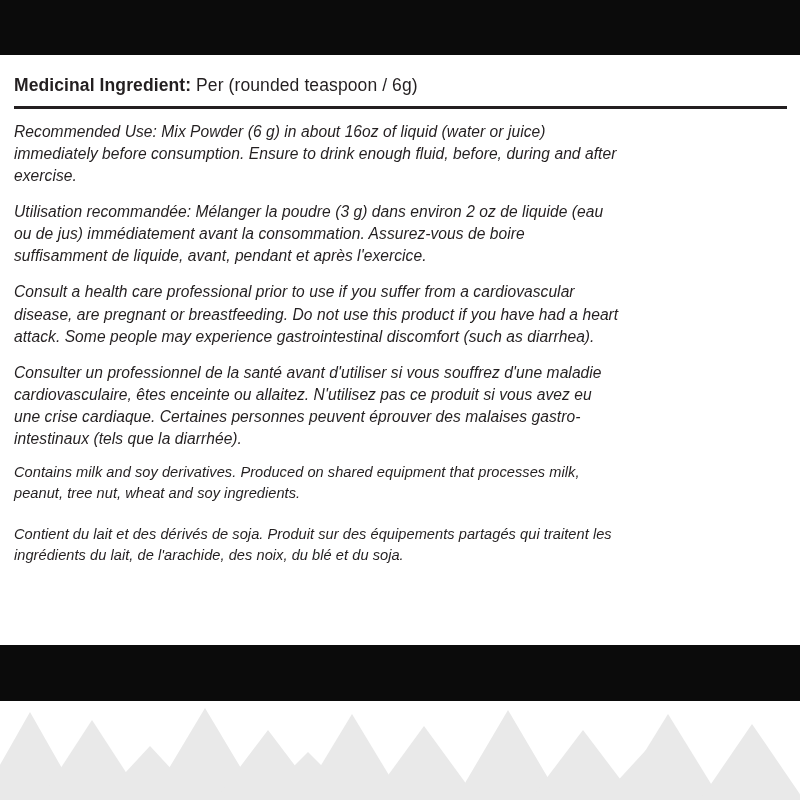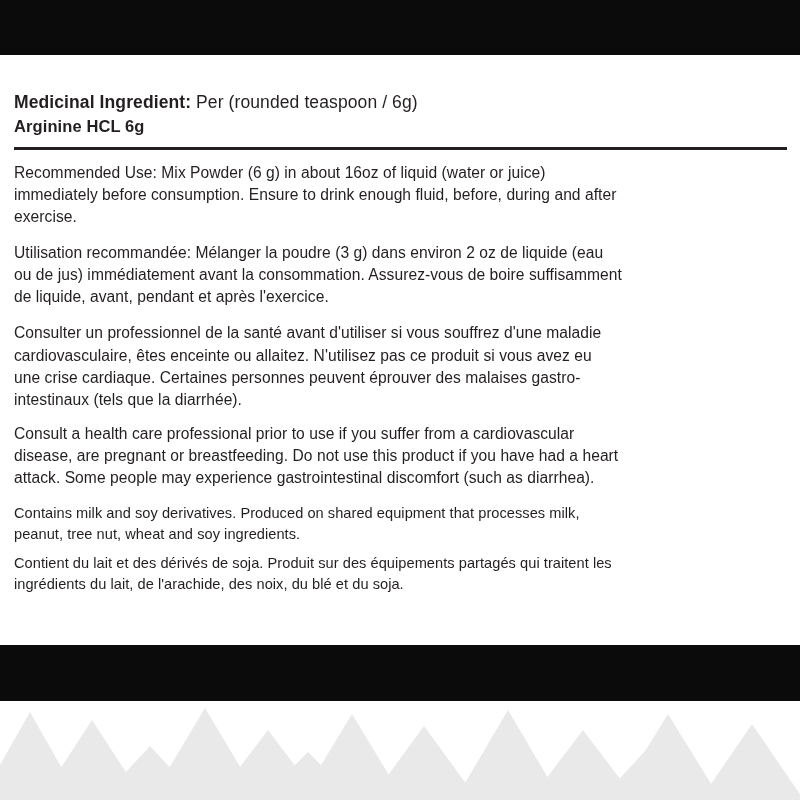--- a/index.html
+++ b/index.html
@@ -42,21 +42,21 @@
   .bar-bottom { top: 645px; height: 56px; }
 
   
   .panel {
     position: absolute;
     left: 0;
     top: 55px;
     width: 640px;
     height: 590px;
     background: #ffffff;
-    padding: 36px 18px 10px 14px;
+    padding: 19px 18px 10px 14px;
   }
 
   .ing-block { padding: 0 0 0 0; }
 
   .ing-line1 {
     font-size: 17.5px;
     color: #231f20;
     line-height: 1.35;
     letter-spacing: 0.1px;
   }
@@ -85,24 +85,25 @@
     width: 773px;
   }
 
   .para {
     font-size: 15.6px;
     color: #231f20;
     line-height: 1.42;
     margin: 0 0 14px 0;
     max-width: 780px;
     letter-spacing: 0.05px;
+    font-style: italic;
   }
   .para.small {
     font-size: 14.6px;
-    margin-bottom: 8px;
+    margin-bottom: 20px;
     line-height: 1.44;
   }
   .para.small.last { margin-bottom: 16px; }
   .para.tight { margin-bottom: 12px; }
 </style>
 </head>
 <body>
 
 <div id="page">
 
@@ -142,27 +143,26 @@
   <div class="bar-black bar-top"></div>
   <div class="bar-black bar-bottom"></div>
 
   <div class="panel">
 
     <div class="ing-block">
       <div class="ing-line1">
         <span class="lbl">Medicinal Ingredient:</span>
         <span class="val">Per (rounded teaspoon / 6g)</span>
       </div>
-      <div class="ing-amount">Arginine HCL 6g</div>
     </div>
 
     <hr class="rule">
 
     <p class="para">Recommended Use: Mix Powder (6 g) in about 16oz of liquid (water or juice) immediately before consumption. Ensure to drink enough fluid, before, during and after exercise.</p>
     <p class="para">Utilisation recommandée: Mélanger la poudre (3 g) dans environ 2 oz de liquide (eau ou de jus) immédiatement avant la consommation. Assurez-vous de boire suffisamment de liquide, avant, pendant et après l'exercice.</p>
+    <p class="para">Consult a health care  professional prior to use  if you suffer from a cardiovascular disease, are pregnant or breastfeeding. Do not use this product if you have had a heart attack. Some people may experience gastrointestinal discomfort (such as diarrhea).</p>
     <p class="para tight">Consulter un professionnel de la santé avant d'utiliser si vous souffrez d'une maladie cardiovasculaire, êtes enceinte ou allaitez. N'utilisez pas ce produit si vous avez eu une crise cardiaque. Certaines personnes peuvent éprouver des malaises gastro-intestinaux (tels que la diarrhée).</p>
-    <p class="para">Consult a health care  professional prior to use  if you suffer from a cardiovascular disease, are pregnant or breastfeeding. Do not use this product if you have had a heart attack. Some people may experience gastrointestinal discomfort (such as diarrhea).</p>
 
     <p class="para small">Contains milk and soy derivatives. Produced on shared equipment that processes milk, peanut, tree nut, wheat and soy ingredients.</p>
     <p class="para small last">Contient du lait et des dérivés de soja. Produit sur des équipements partagés qui traitent les ingrédients du lait, de l'arachide, des noix, du blé et du soja.</p>
 
   </div>
 </div>
 
 </body></html>

